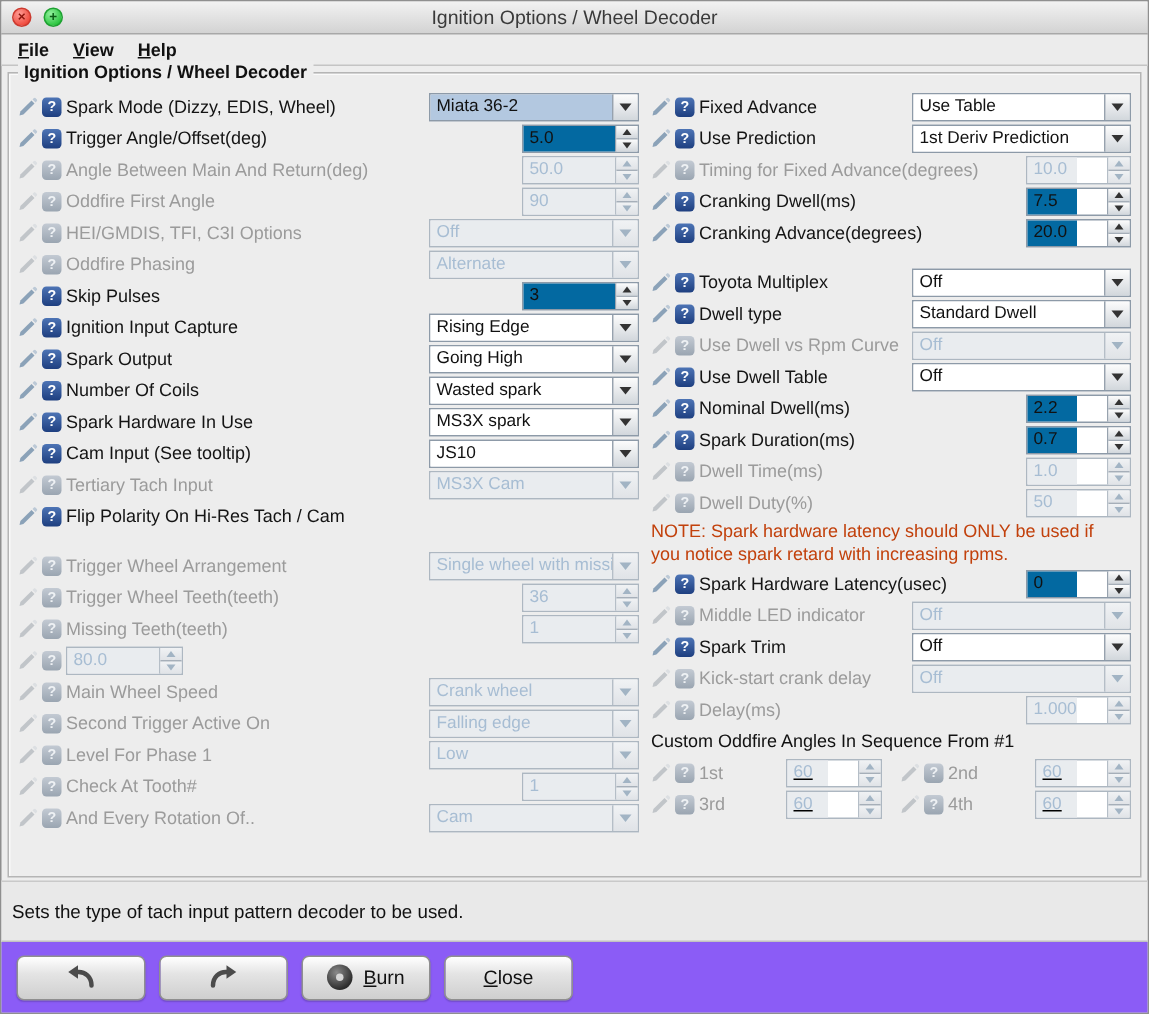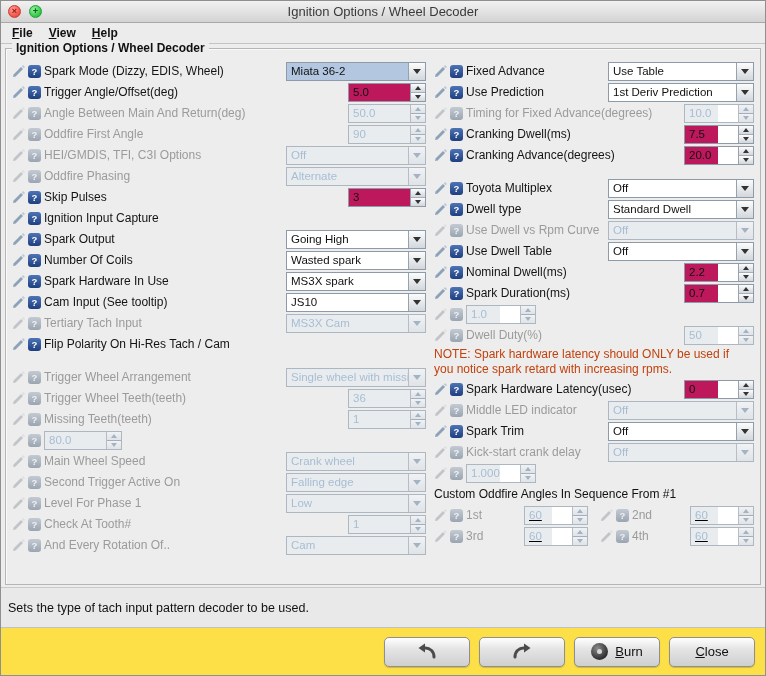--- a/index.html
+++ b/index.html
@@ -54,21 +54,21 @@
   .abtn { flex:none; width:17px; border-left:1px solid #97a2ae; background:linear-gradient(#fcfcfc,#d2d7dc); display:flex; align-items:center; justify-content:center; }
   .combo.off .abtn { background:linear-gradient(#f0f2f4,#e0e3e7); border-left-color:#b5bec7; }
   .tri { width:0; height:0; border-left:4px solid transparent; border-right:4px solid transparent; border-top:5px solid #333; }
   .combo.off .tri { border-top-color:#a2b4c4; }
 
   
   .spin { flex:none; height:19px; display:flex; border:1px solid #8d9aa8; background:#fff; }
   .col-left .spin { width:78px; }
   .col-right .spin { width:70px;gap:20px; }
   .pairrow .spin { width:64px;text-decoration:underline; }
-  .sval { flex:1; min-width:0; font-size:11.5px; color:#111; padding:2px 4px 0; white-space:nowrap; overflow:hidden; background:#be185d; }
+  .sval { flex:1; min-width:0; font-size:11.5px; color:#111; padding:2px 4px 0; white-space:nowrap; overflow:hidden; background:#0369a1; }
   .spin.off { border-color:#adb7c1; }
   .spin.off .sval { background:#e9ecef; color:var(--dis,#a7bdd3); }
   .sbtns { flex:none; width:15px; display:flex; flex-direction:column; border-left:1px solid #97a2ae; }
   .spin.off .sbtns { border-left-color:#b5bec7; }
   .sb { flex:1; display:flex; align-items:center; justify-content:center; background:linear-gradient(#fcfcfc,#d2d7dc); }
   .sb.sbd { border-top:1px solid #a6afb9; }
   .spin.off .sb { background:linear-gradient(#f0f2f4,#e0e3e7); }
   .tu { width:0; height:0; border-left:3.5px solid transparent; border-right:3.5px solid transparent; border-bottom:4px solid #333; }
   .td { width:0; height:0; border-left:3.5px solid transparent; border-right:3.5px solid transparent; border-top:4px solid #333; }
   .spin.off .tu { border-bottom-color:#a2b4c4; }
@@ -77,21 +77,21 @@
   
   .noteblock { font-size:12px; color:#c2410c; line-height:15px; margin:2px 0; }
   .secheader { font-size:12px; color:#111; height:18px; margin-top:4px; white-space:nowrap; overflow:hidden; }
   .pairrow { display:flex; }
   .pitem { flex:1; min-width:0; display:flex; align-items:center; }
   .pitem + .pitem { margin-left:12px; }
   .plbl { flex:1; min-width:0; font-size:12px; color:#9b9b9b; white-space:nowrap; overflow:hidden; }
 
   
   .statusbar { flex:none; height:41px; border-top:1px solid #c9c9c9; border-bottom:1px solid #c2c2c2; display:flex; align-items:center; padding:0 7px; font-size:12.5px; color:#111; background:#e9e9e9; }
-  .footer { flex:none; height:47px; background:#fde047; display:flex; align-items:center; justify-content:flex-end; gap:9px; padding:0 10px; }
+  .footer { flex:none; height:47px; background:#8b5cf6; display:flex; align-items:center; justify-content:flex-start; gap:9px; padding:0 10px; }
   .btn { min-width:86px; height:30px; border:1px solid #8f8f8f; border-radius:5px; background:linear-gradient(#ffffff,#e4e4e4 40%,#cfcfcf); font-family:inherit; font-size:13px; color:#111; display:flex; align-items:center; justify-content:center; gap:7px; box-shadow:0 1px 1px rgba(0,0,0,.18); cursor:default; }
   .aicon svg { display:block; }
   .burnicon { width:17px; height:17px; border-radius:50%; background:radial-gradient(circle at 38% 32%, #8a8a8a, #2c2c2c 72%); position:relative; flex:none; }
   .burnicon::after { content:""; position:absolute; left:6px; top:6px; width:5px; height:5px; border-radius:50%; background:#d6d6d6; }
 </style>
 </head>
 <body>
 
 <div id="window">
 
@@ -252,20 +252,26 @@
             </div>
             <div class="row">
               <span class="icn picon">
                 <svg viewBox="0 0 13 13">
                   <path class="pb" d="M1 12 L3.6 11.4 L11 4 L9 2 L1.6 9.4 Z"></path>
                   <path class="pt" d="M9.7 1.3 L11.7 3.3 L12.6 2.4 C12.9 2.1 12.9 1.7 12.6 1.4 L11.6 0.4 C11.3 0.1 10.9 0.1 10.6 0.4 Z"></path>
                 </svg>
               </span>
               <span class="icn hicon">?</span>
               <span class="lbl">Ignition Input Capture</span>
+              <div class="combo">
+                <span class="ctext">Rising Edge</span>
+                <span class="abtn">
+                  <i class="tri"></i>
+                </span>
+              </div>
             </div>
             <div class="row">
               <span class="icn picon">
                 <svg viewBox="0 0 13 13">
                   <path class="pb" d="M1 12 L3.6 11.4 L11 4 L9 2 L1.6 9.4 Z"></path>
                   <path class="pt" d="M9.7 1.3 L11.7 3.3 L12.6 2.4 C12.9 2.1 12.9 1.7 12.6 1.4 L11.6 0.4 C11.3 0.1 10.9 0.1 10.6 0.4 Z"></path>
                 </svg>
               </span>
               <span class="icn hicon">?</span>
               <span class="lbl">Spark Output</span>
@@ -717,20 +723,21 @@
               </div>
             </div>
             <div class="row disabled">
               <span class="icn picon">
                 <svg viewBox="0 0 13 13">
                   <path class="pb" d="M1 12 L3.6 11.4 L11 4 L9 2 L1.6 9.4 Z"></path>
                   <path class="pt" d="M9.7 1.3 L11.7 3.3 L12.6 2.4 C12.9 2.1 12.9 1.7 12.6 1.4 L11.6 0.4 C11.3 0.1 10.9 0.1 10.6 0.4 Z"></path>
                 </svg>
               </span>
               <span class="icn hicon">?</span>
+              <span class="lbl">Dwell Time(ms)</span>
               <div class="spin off">
                 <span class="sval">1.0</span>
                 <span class="sbtns">
                   <span class="sb">
                     <i class="tu"></i>
                   </span>
                   <span class="sb sbd">
                     <i class="td"></i>
                   </span>
                 </span>
@@ -831,20 +838,21 @@
               </div>
             </div>
             <div class="row disabled">
               <span class="icn picon">
                 <svg viewBox="0 0 13 13">
                   <path class="pb" d="M1 12 L3.6 11.4 L11 4 L9 2 L1.6 9.4 Z"></path>
                   <path class="pt" d="M9.7 1.3 L11.7 3.3 L12.6 2.4 C12.9 2.1 12.9 1.7 12.6 1.4 L11.6 0.4 C11.3 0.1 10.9 0.1 10.6 0.4 Z"></path>
                 </svg>
               </span>
               <span class="icn hicon">?</span>
+              <span class="lbl">Delay(ms)</span>
               <div class="spin off">
                 <span class="sval">1.000</span>
                 <span class="sbtns">
                   <span class="sb">
                     <i class="tu"></i>
                   </span>
                   <span class="sb sbd">
                     <i class="td"></i>
                   </span>
                 </span>

